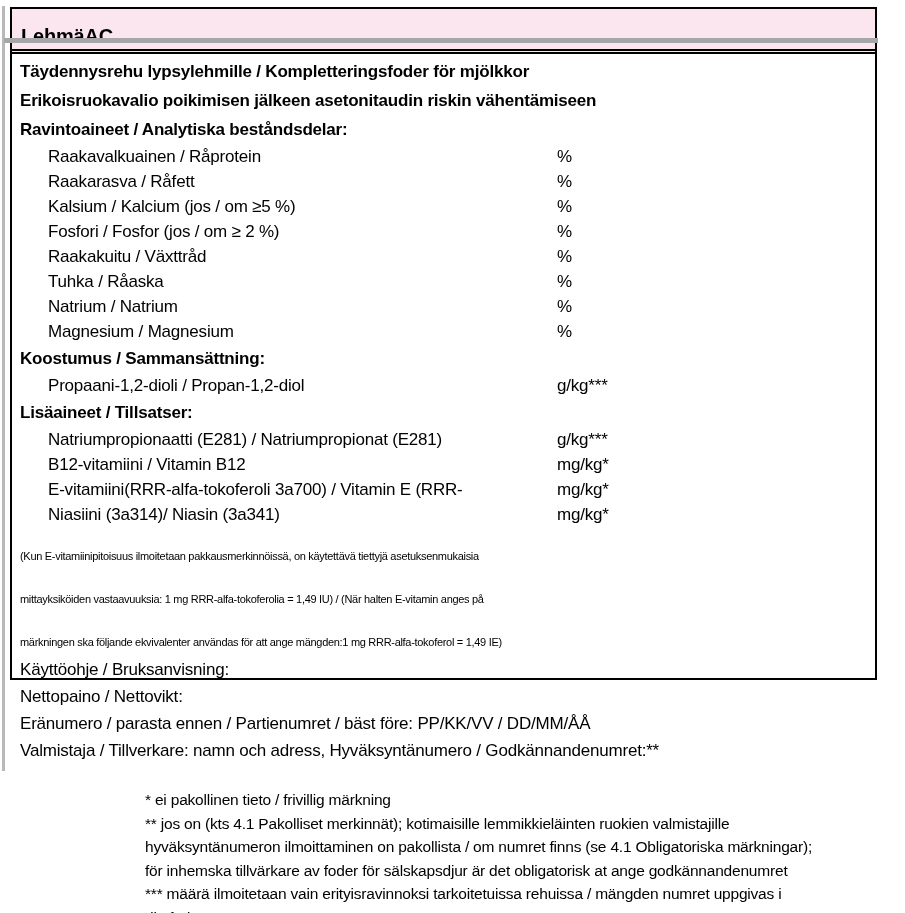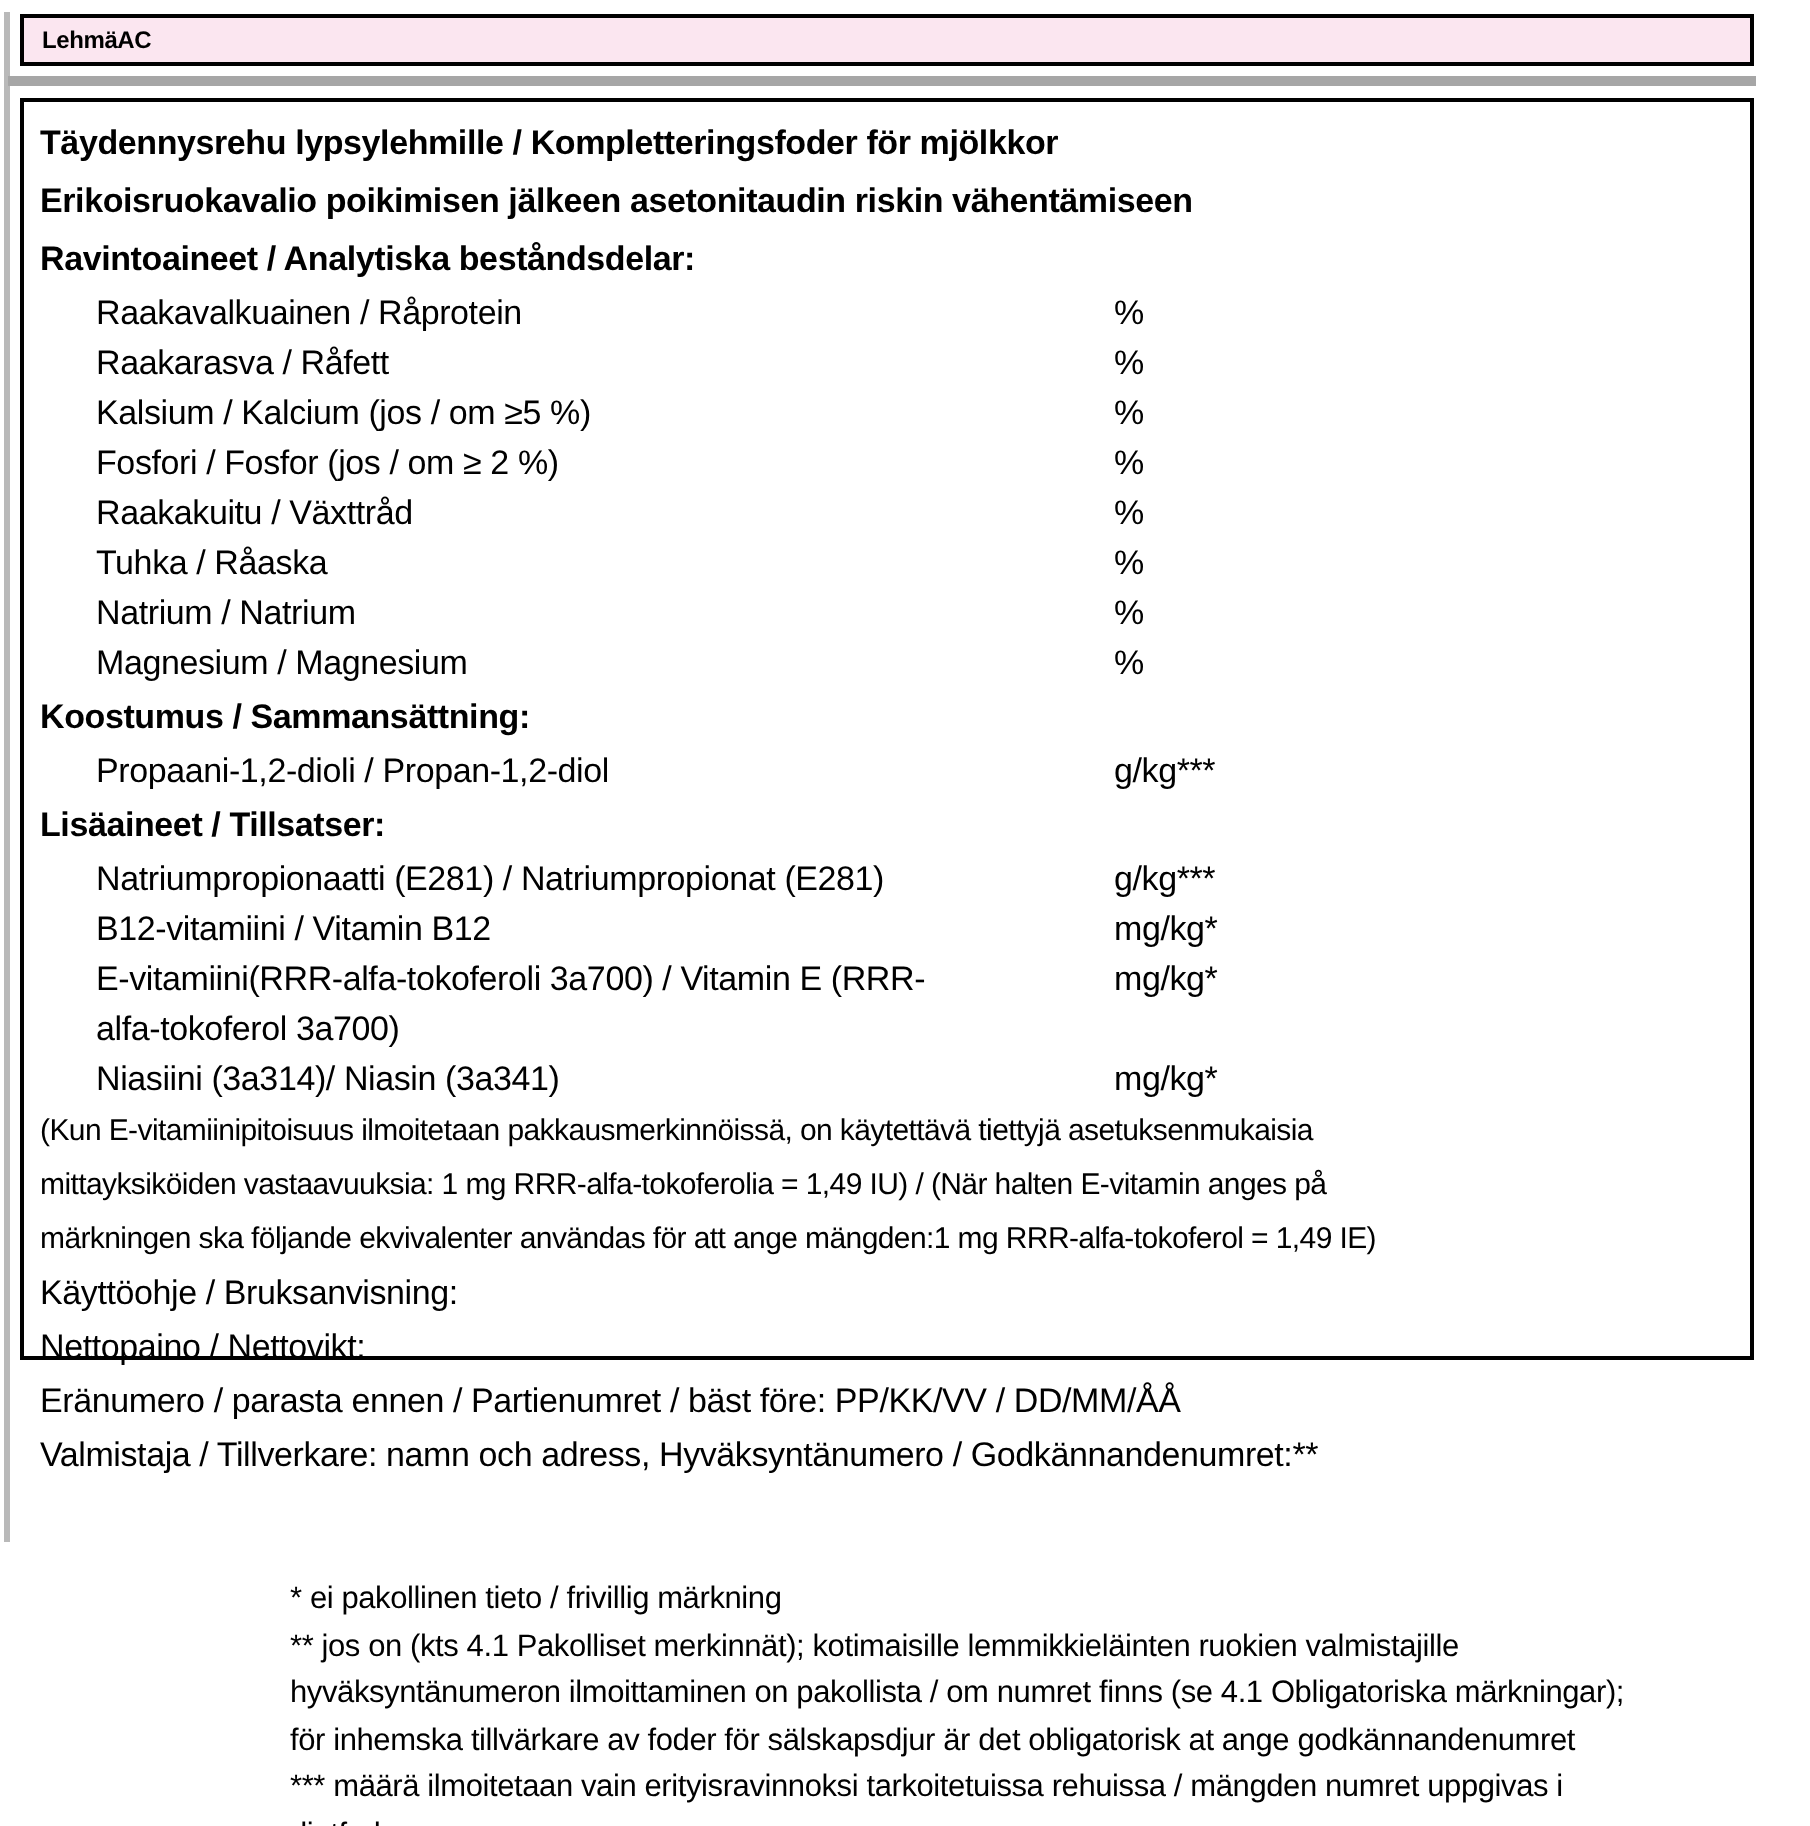--- a/index.html
+++ b/index.html
@@ -14,22 +14,22 @@
   .left-shadow {
     position: absolute; left: 2px; top: 6px;
     width: 3px; height: 765px;
     background: #b9b9b9;
   }
   .header-box {
     position: absolute; left: 10px; top: 7px;
     width: 867px; box-sizing: border-box;
     border: 2px solid #000000;
     background: #fbe6f0;
-    font-weight: bold; font-size: 12px;
-    padding: 4px 8px 4px 9px;
+    font-weight: bold; font-size: 20px;
+    padding: 16px 8px 4px 9px;
     letter-spacing: -0.2px;
   }
   .header-shadow {
     position: absolute; left: 4px; top: 38px;
     width: 874px; height: 5px;
     background: #a6a6a6;
   }
   .content-box {
     position: absolute; left: 10px; top: 49px;
     width: 867px; height: 631px; box-sizing: border-box;
@@ -46,24 +46,25 @@
     position: relative;
     height: 25px; line-height: 25px;
     font-size: 17px;
     padding-left: 28px;
     white-space: nowrap;
   }
   .spec-row .unit {
     position: absolute; left: 537px; top: 0;
   }
   .note-line {
-    font-size: 15px;
+    font-size: 11px;
     height: 27px; line-height: 27px;
     white-space: nowrap;
     letter-spacing: -0.3px;
+    margin-top: 16px;
   }
   .plain-line {
     font-size: 17px;
     height: 27px; line-height: 27px;
     white-space: nowrap;
   }
   .footnotes {
     position: absolute; left: 145px; top: 772px;
     width: 748px;
     font-size: 15.5px; line-height: 23.5px;
@@ -137,24 +138,20 @@
   </div>
   <div class="spec-row">
     <span>B12-vitamiini / Vitamin B12</span>
     <span class="unit">mg/kg*</span>
   </div>
   <div class="spec-row">
     <span>E-vitamiini(RRR-alfa-tokoferoli 3a700) / Vitamin E (RRR-</span>
     <span class="unit">mg/kg*</span>
   </div>
   <div class="spec-row">
-    <span>alfa-tokoferol 3a700)</span>
-    <span class="unit"></span>
-  </div>
-  <div class="spec-row">
     <span>Niasiini (3a314)/ Niasin (3a341)</span>
     <span class="unit">mg/kg*</span>
   </div>
 
   <div class="note-line">(Kun E-vitamiinipitoisuus ilmoitetaan pakkausmerkinnöissä, on käytettävä tiettyjä asetuksenmukaisia</div>
   <div class="note-line">mittayksiköiden vastaavuuksia: 1 mg RRR-alfa-tokoferolia = 1,49 IU) / (När halten E-vitamin anges på</div>
   <div class="note-line">märkningen ska följande ekvivalenter användas för att ange mängden:1 mg RRR-alfa-tokoferol = 1,49 IE)</div>
 
   <div class="plain-line">Käyttöohje / Bruksanvisning:</div>
   <div class="plain-line">Nettopaino / Nettovikt:</div>

